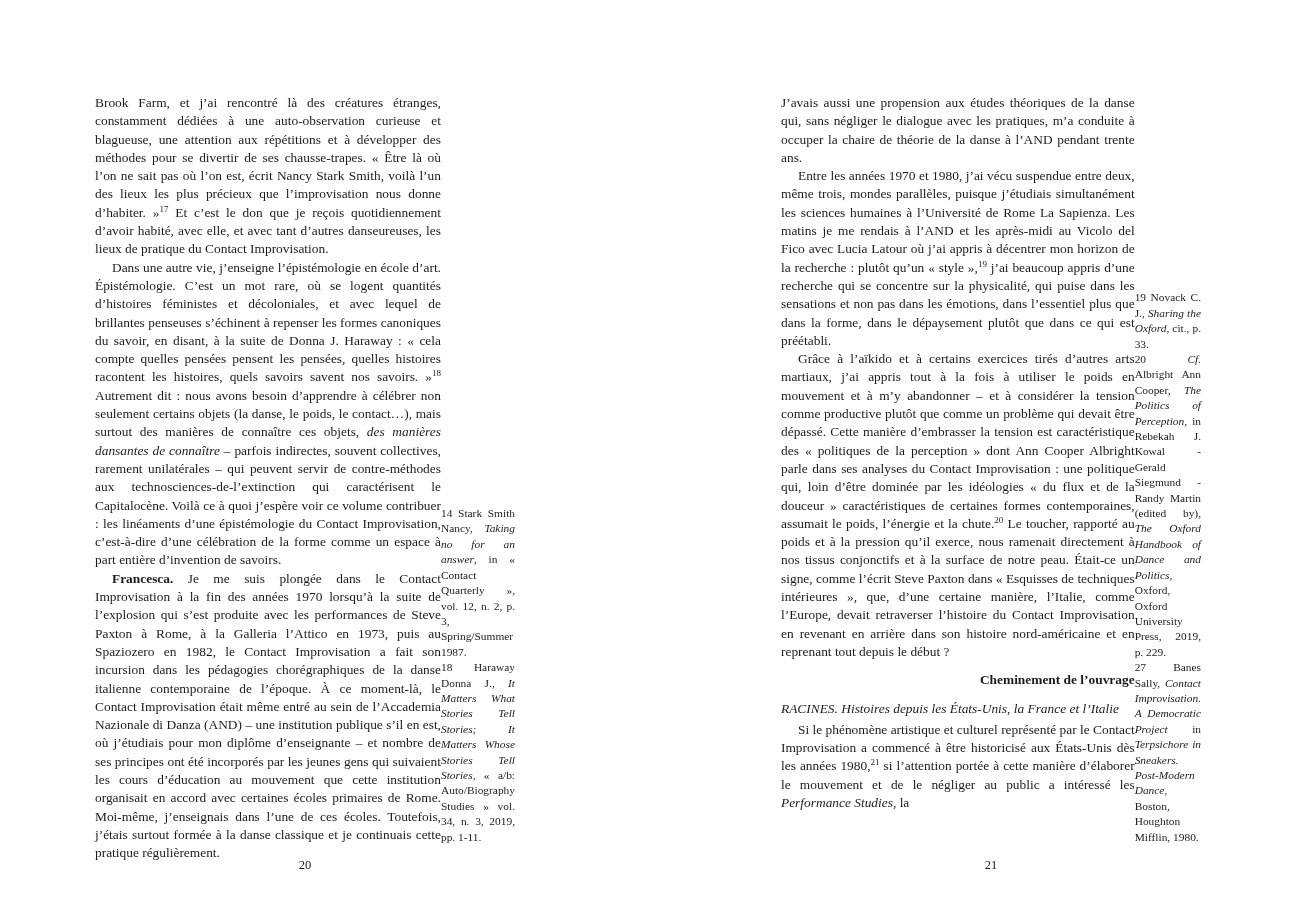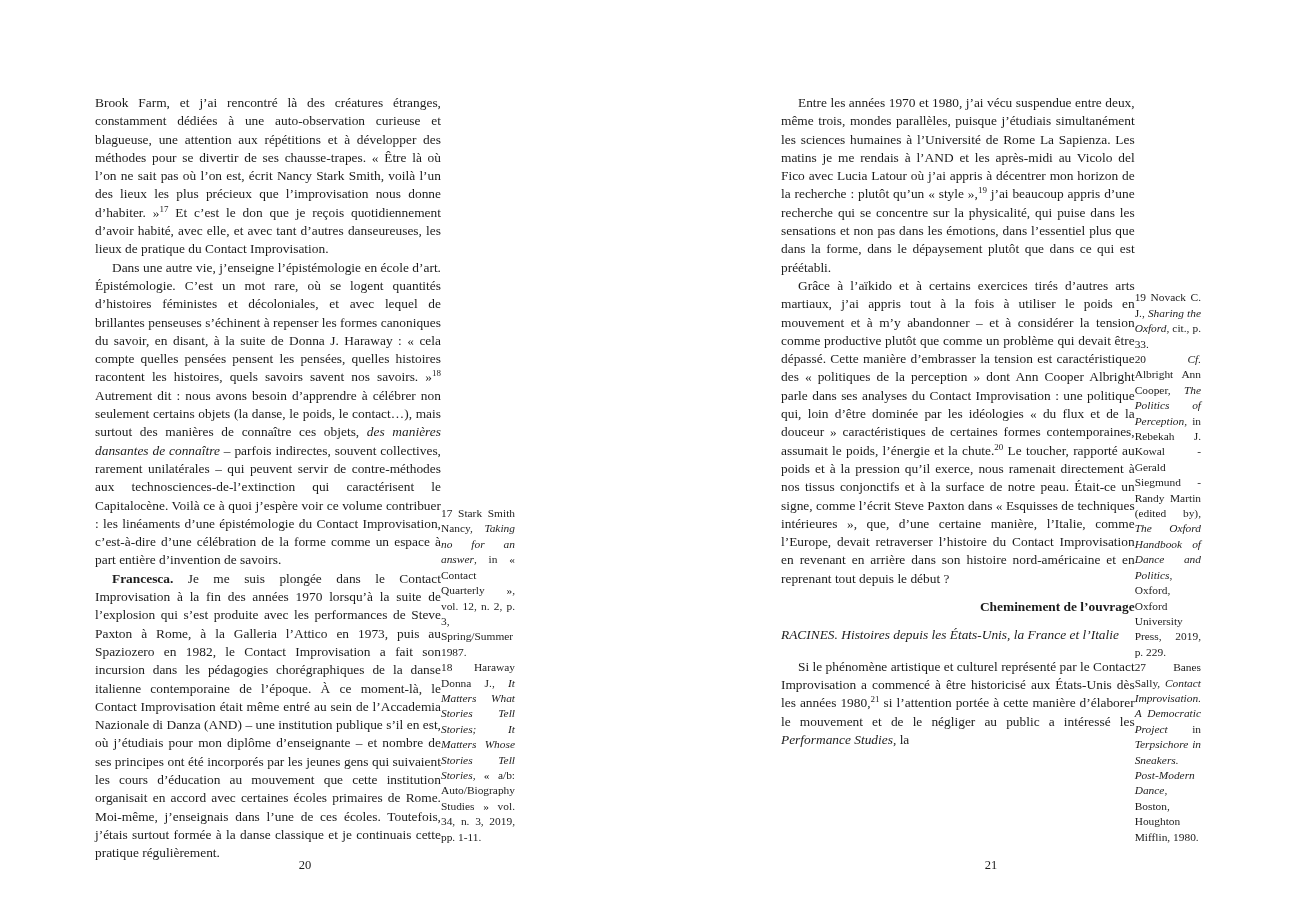--- a/index.html
+++ b/index.html
@@ -31,21 +31,21 @@
   .para.indent { text-indent: 17px; }
   .para.heading {
     font-weight: bold;
     text-indent: 11px;
     margin: 10px 0 10px 0;
     text-align: right;
   }
   .para.subheading {
     font-style: italic;
     text-indent: 0;
-    margin: 0 0 13px 0;
+    margin: 0 0 3px 0;
     text-align: left;
   }
   sup { font-size: 9px; line-height: 0; vertical-align: super; }
   .it { font-style: italic; }
   .bd { font-weight: bold; }
   .footnotes {
     margin-top: auto;
     font-size: 11.4px;
     line-height: 15.4px;
     text-align: justify;
@@ -67,28 +67,29 @@
 
 <div>
 
   <div class="column col-left">
     <div class="body-text">
         <p class="para"><span>Brook Farm, et j’ai rencontré là des créatures étranges, constamment dédiées à une auto-observation curieuse et blagueuse, une attention aux répétitions et à développer des méthodes pour se divertir de ses chausse-trapes. « Être là où l’on ne sait pas où l’on est, écrit Nancy Stark Smith, voilà l’un des lieux les plus précieux que l’improvisation nous donne d’habiter. »</span><sup>17</sup><span> Et c’est le don que je reçois quotidiennement d’avoir habité, avec elle, et avec tant d’autres danseureuses, les lieux de pratique du Contact Improvisation.</span></p>
         <p class="para indent"><span>Dans une autre vie, j’enseigne l’épistémologie en école d’art. Épistémologie. C’est un mot rare, où se logent quantités d’histoires féministes et décoloniales, et avec lequel de brillantes penseuses s’échinent à repenser les formes canoniques du savoir, en disant, à la suite de Donna J. Haraway : « cela compte quelles pensées pensent les pensées, quelles histoires racontent les histoires, quels savoirs savent nos savoirs. »</span><sup>18</sup><span> Autrement dit : nous avons besoin d’apprendre à célébrer non seulement certains objets (la danse, le poids, le contact…), mais surtout des manières de connaître ces objets, </span><span class="it">des manières dansantes de connaître</span><span> – parfois indirectes, souvent collectives, rarement unilatérales – qui peuvent servir de contre-méthodes aux technosciences-de-l’extinction qui caractérisent le Capitalocène. Voilà ce à quoi j’espère voir ce volume contribuer : les linéaments d’une épistémologie du Contact Improvisation, c’est-à-dire d’une célébration de la forme comme un espace à part entière d’invention de savoirs.</span></p>
         <p class="para indent"><span class="bd">Francesca.</span><span> Je me suis plongée dans le Contact Improvisation à la fin des années 1970 lorsqu’à la suite de l’explosion qui s’est produite avec les performances de Steve Paxton à Rome, à la Galleria l’Attico en 1973, puis au Spaziozero en 1982, le Contact Improvisation a fait son incursion dans les pédagogies chorégraphiques de la danse italienne contemporaine de l’époque. À ce moment-là, le Contact Improvisation était même entré au sein de l’Accademia Nazionale di Danza (AND) – une institution publique s’il en est, où j’étudiais pour mon diplôme d’enseignante – et nombre de ses principes ont été incorporés par les jeunes gens qui suivaient les cours d’éducation au mouvement que cette institution organisait en accord avec certaines écoles primaires de Rome. Moi-même, j’enseignais dans l’une de ces écoles. Toutefois, j’étais surtout formée à la danse classique et je continuais cette pratique régulièrement.</span></p>
       </div>
     <div class="footnotes">
-        <p class="footnote"><span>17 Stark Smith Nancy, </span><span class="it">Taking no for an answer</span><span>, in « Contact Quarterly », vol. 12, n. 2, p. 3, Spring/Summer 1987.</span></p>
+        <p class="footnote"><span>14 Stark Smith Nancy, </span><span class="it">Taking no for an answer</span><span>, in « Contact Quarterly », vol. 12, n. 2, p. 3, Spring/Summer 1987.</span></p>
         <p class="footnote"><span>18 Haraway Donna J., </span><span class="it">It Matters What Stories Tell Stories; It Matters Whose Stories Tell Stories</span><span>, « a/b: Auto/Biography Studies » vol. 34, n. 3, 2019, pp. 1-11.</span></p>
       </div>
   </div>
   <div class="page-number pn-left">20</div>
 
   <div class="column col-right">
     <div class="body-text">
+        <p class="para"><span>J’avais aussi une propension aux études théoriques de la danse qui, sans négliger le dialogue avec les pratiques, m’a conduite à occuper la chaire de théorie de la danse à l’AND pendant trente ans.</span></p>
         <p class="para indent"><span>Entre les années 1970 et 1980, j’ai vécu suspendue entre deux, même trois, mondes parallèles, puisque j’étudiais simultanément les sciences humaines à l’Université de Rome La Sapienza. Les matins je me rendais à l’AND et les après-midi au Vicolo del Fico avec Lucia Latour où j’ai appris à décentrer mon horizon de la recherche : plutôt qu’un « style »,</span><sup>19</sup><span> j’ai beaucoup appris d’une recherche qui se concentre sur la physicalité, qui puise dans les sensations et non pas dans les émotions, dans l’essentiel plus que dans la forme, dans le dépaysement plutôt que dans ce qui est préétabli.</span></p>
         <p class="para indent"><span>Grâce à l’aïkido et à certains exercices tirés d’autres arts martiaux, j’ai appris tout à la fois à utiliser le poids en mouvement et à m’y abandonner – et à considérer la tension comme productive plutôt que comme un problème qui devait être dépassé. Cette manière d’embrasser la tension est caractéristique des « politiques de la perception » dont Ann Cooper Albright parle dans ses analyses du Contact Improvisation : une politique qui, loin d’être dominée par les idéologies « du flux et de la douceur » caractéristiques de certaines formes contemporaines, assumait le poids, l’énergie et la chute.</span><sup>20</sup><span> Le toucher, rapporté au poids et à la pression qu’il exerce, nous ramenait directement à nos tissus conjonctifs et à la surface de notre peau. Était-ce un signe, comme l’écrit Steve Paxton dans « Esquisses de techniques intérieures », que, d’une certaine manière, l’Italie, comme l’Europe, devait retraverser l’histoire du Contact Improvisation en revenant en arrière dans son histoire nord-américaine et en reprenant tout depuis le début ?</span></p>
         <p class="para heading"><span>Cheminement de l’ouvrage</span></p>
         <p class="para subheading"><span>RACINES. Histoires depuis les États-Unis, la France et l’Italie</span></p>
         <p class="para indent"><span>Si le phénomène artistique et culturel représenté par le Contact Improvisation a commencé à être historicisé aux États-Unis dès les années 1980,</span><sup>21</sup><span> si l’attention portée à cette manière d’élaborer le mouvement et de le négliger au public a intéressé les </span><span class="it">Performance Studies</span><span>, la</span></p>
       </div>
     <div class="footnotes">
         <p class="footnote"><span>19 Novack C. J., </span><span class="it">Sharing the Oxford</span><span>, cit., p. 33.</span></p>
         <p class="footnote"><span>20 </span><span class="it">Cf.</span><span> Albright Ann Cooper, </span><span class="it">The Politics of Perception</span><span>, in Rebekah J. Kowal - Gerald Siegmund - Randy Martin (edited by), </span><span class="it">The Oxford Handbook of Dance and Politics</span><span>, Oxford, Oxford University Press, 2019, p. 229.</span></p>
         <p class="footnote"><span>27 Banes Sally, </span><span class="it">Contact Improvisation. A Democratic Project</span><span> in </span><span class="it">Terpsichore in Sneakers. Post-Modern Dance</span><span>, Boston, Houghton Mifflin, 1980.</span></p>

